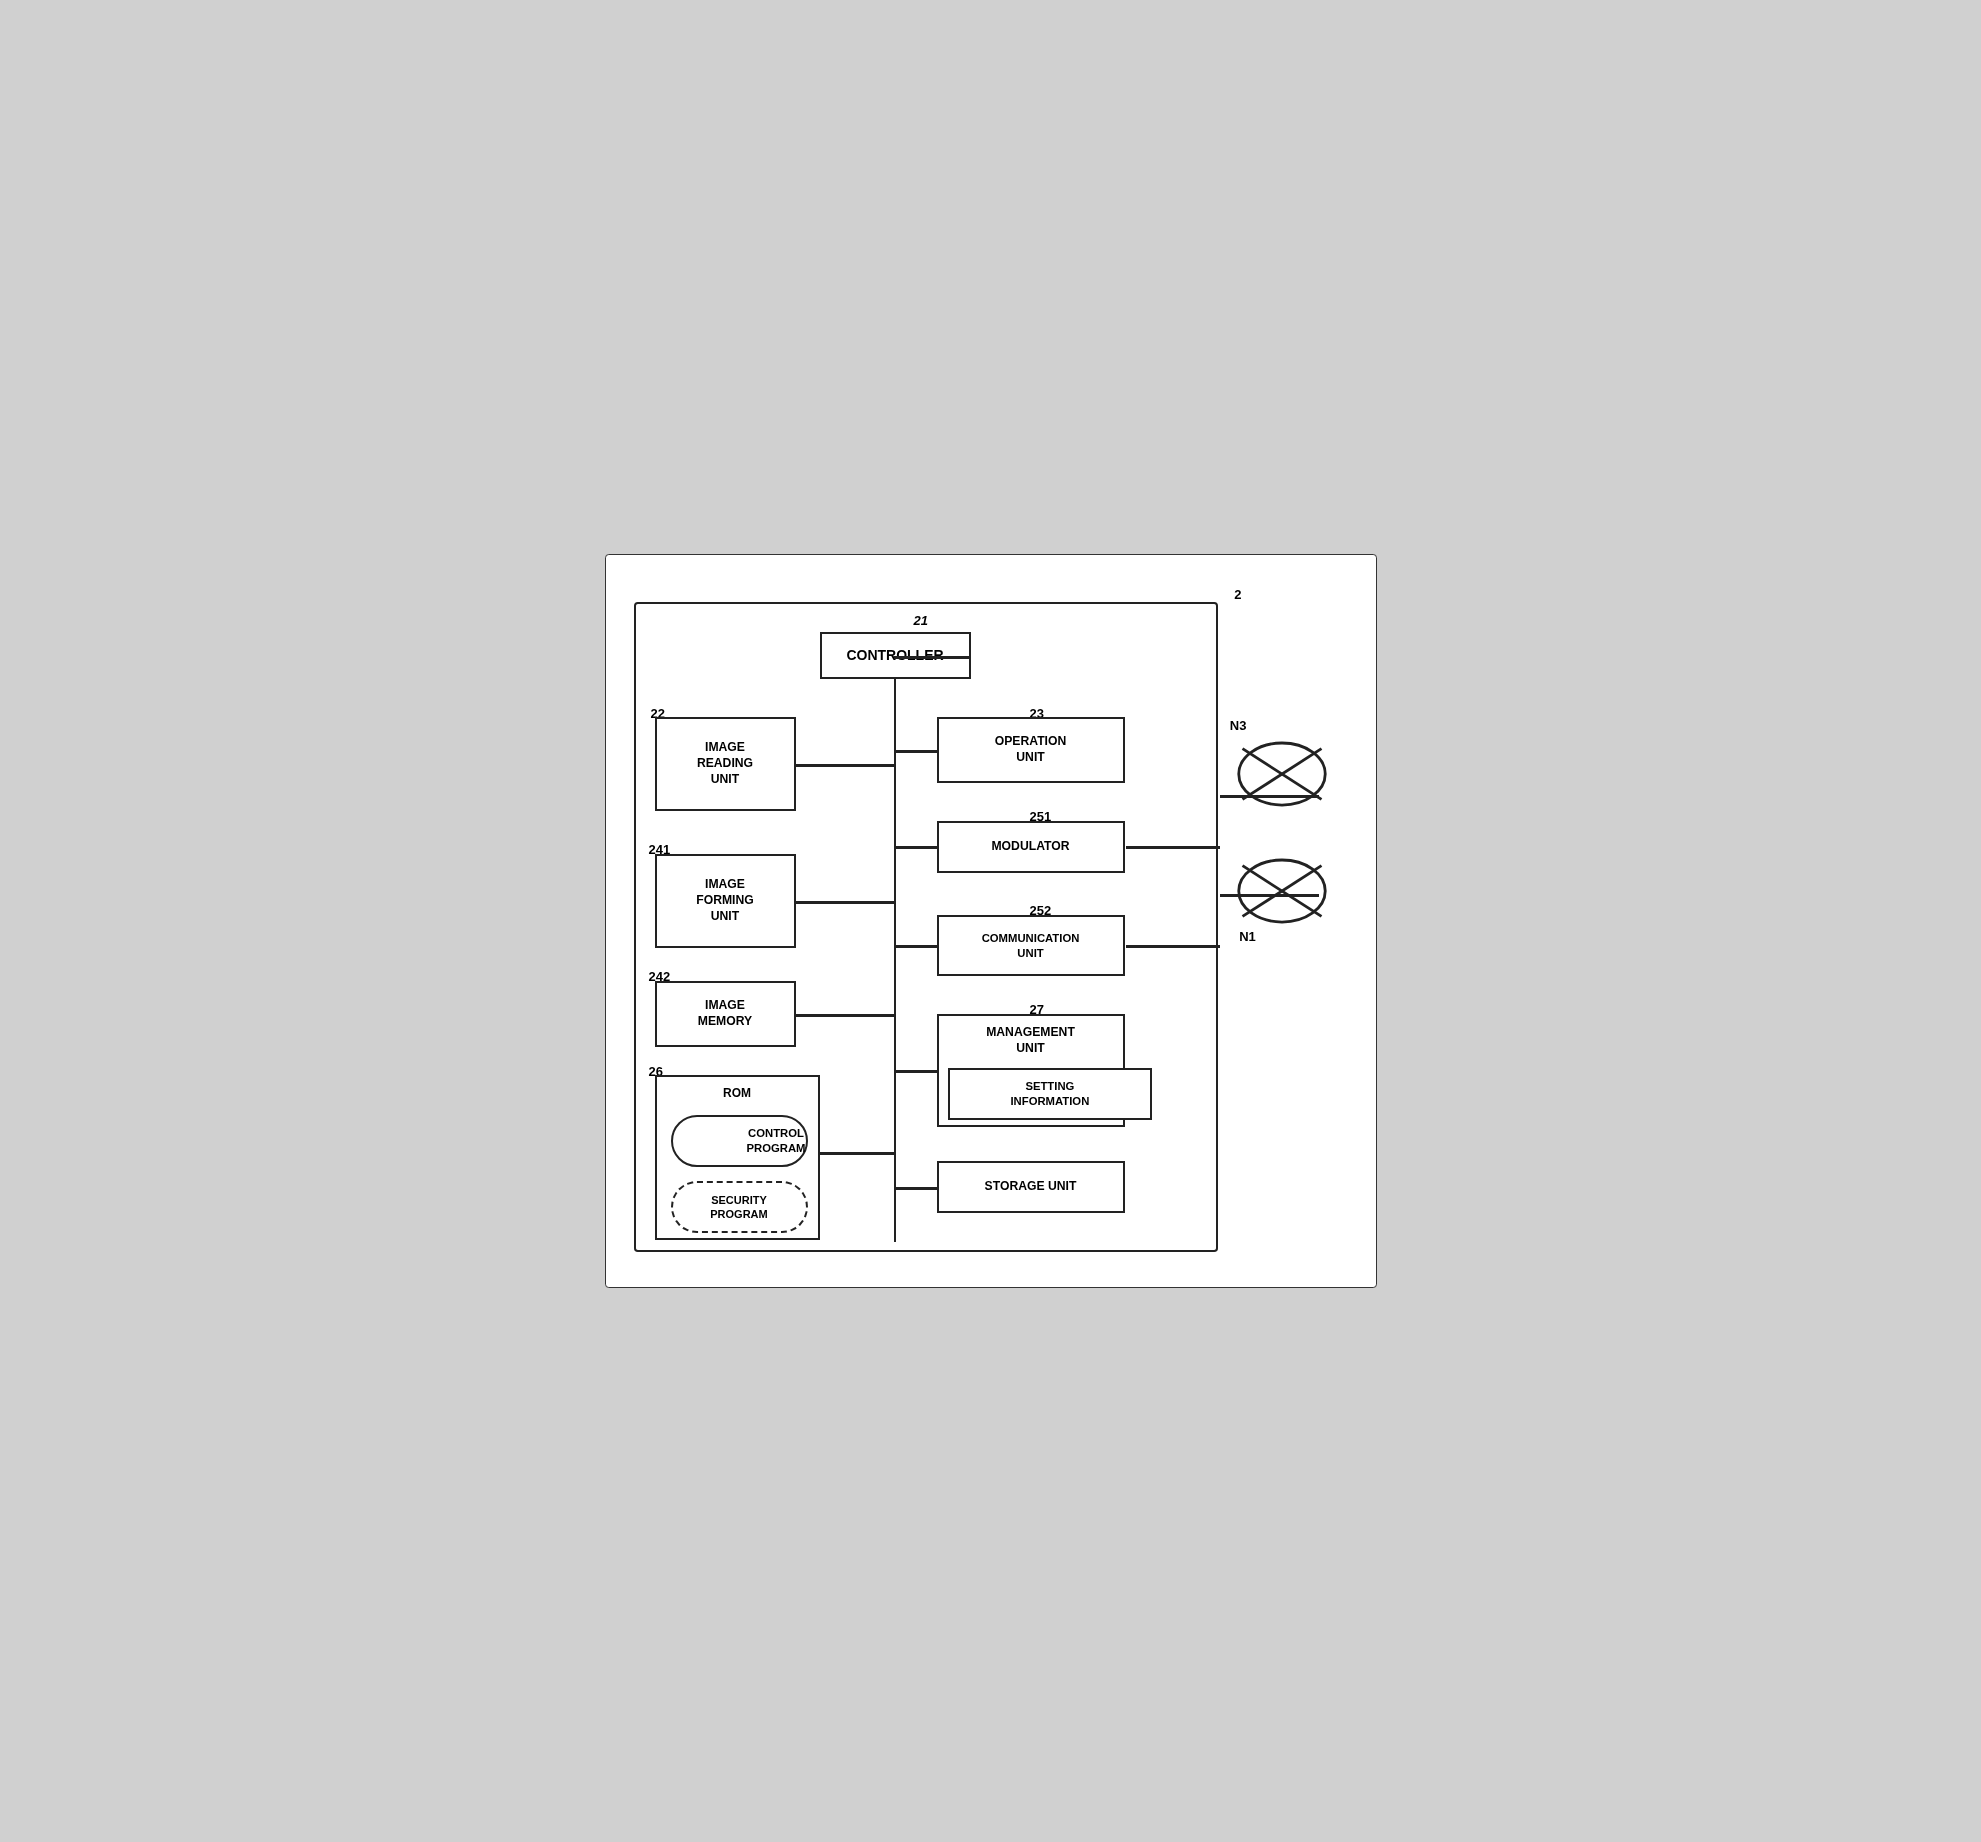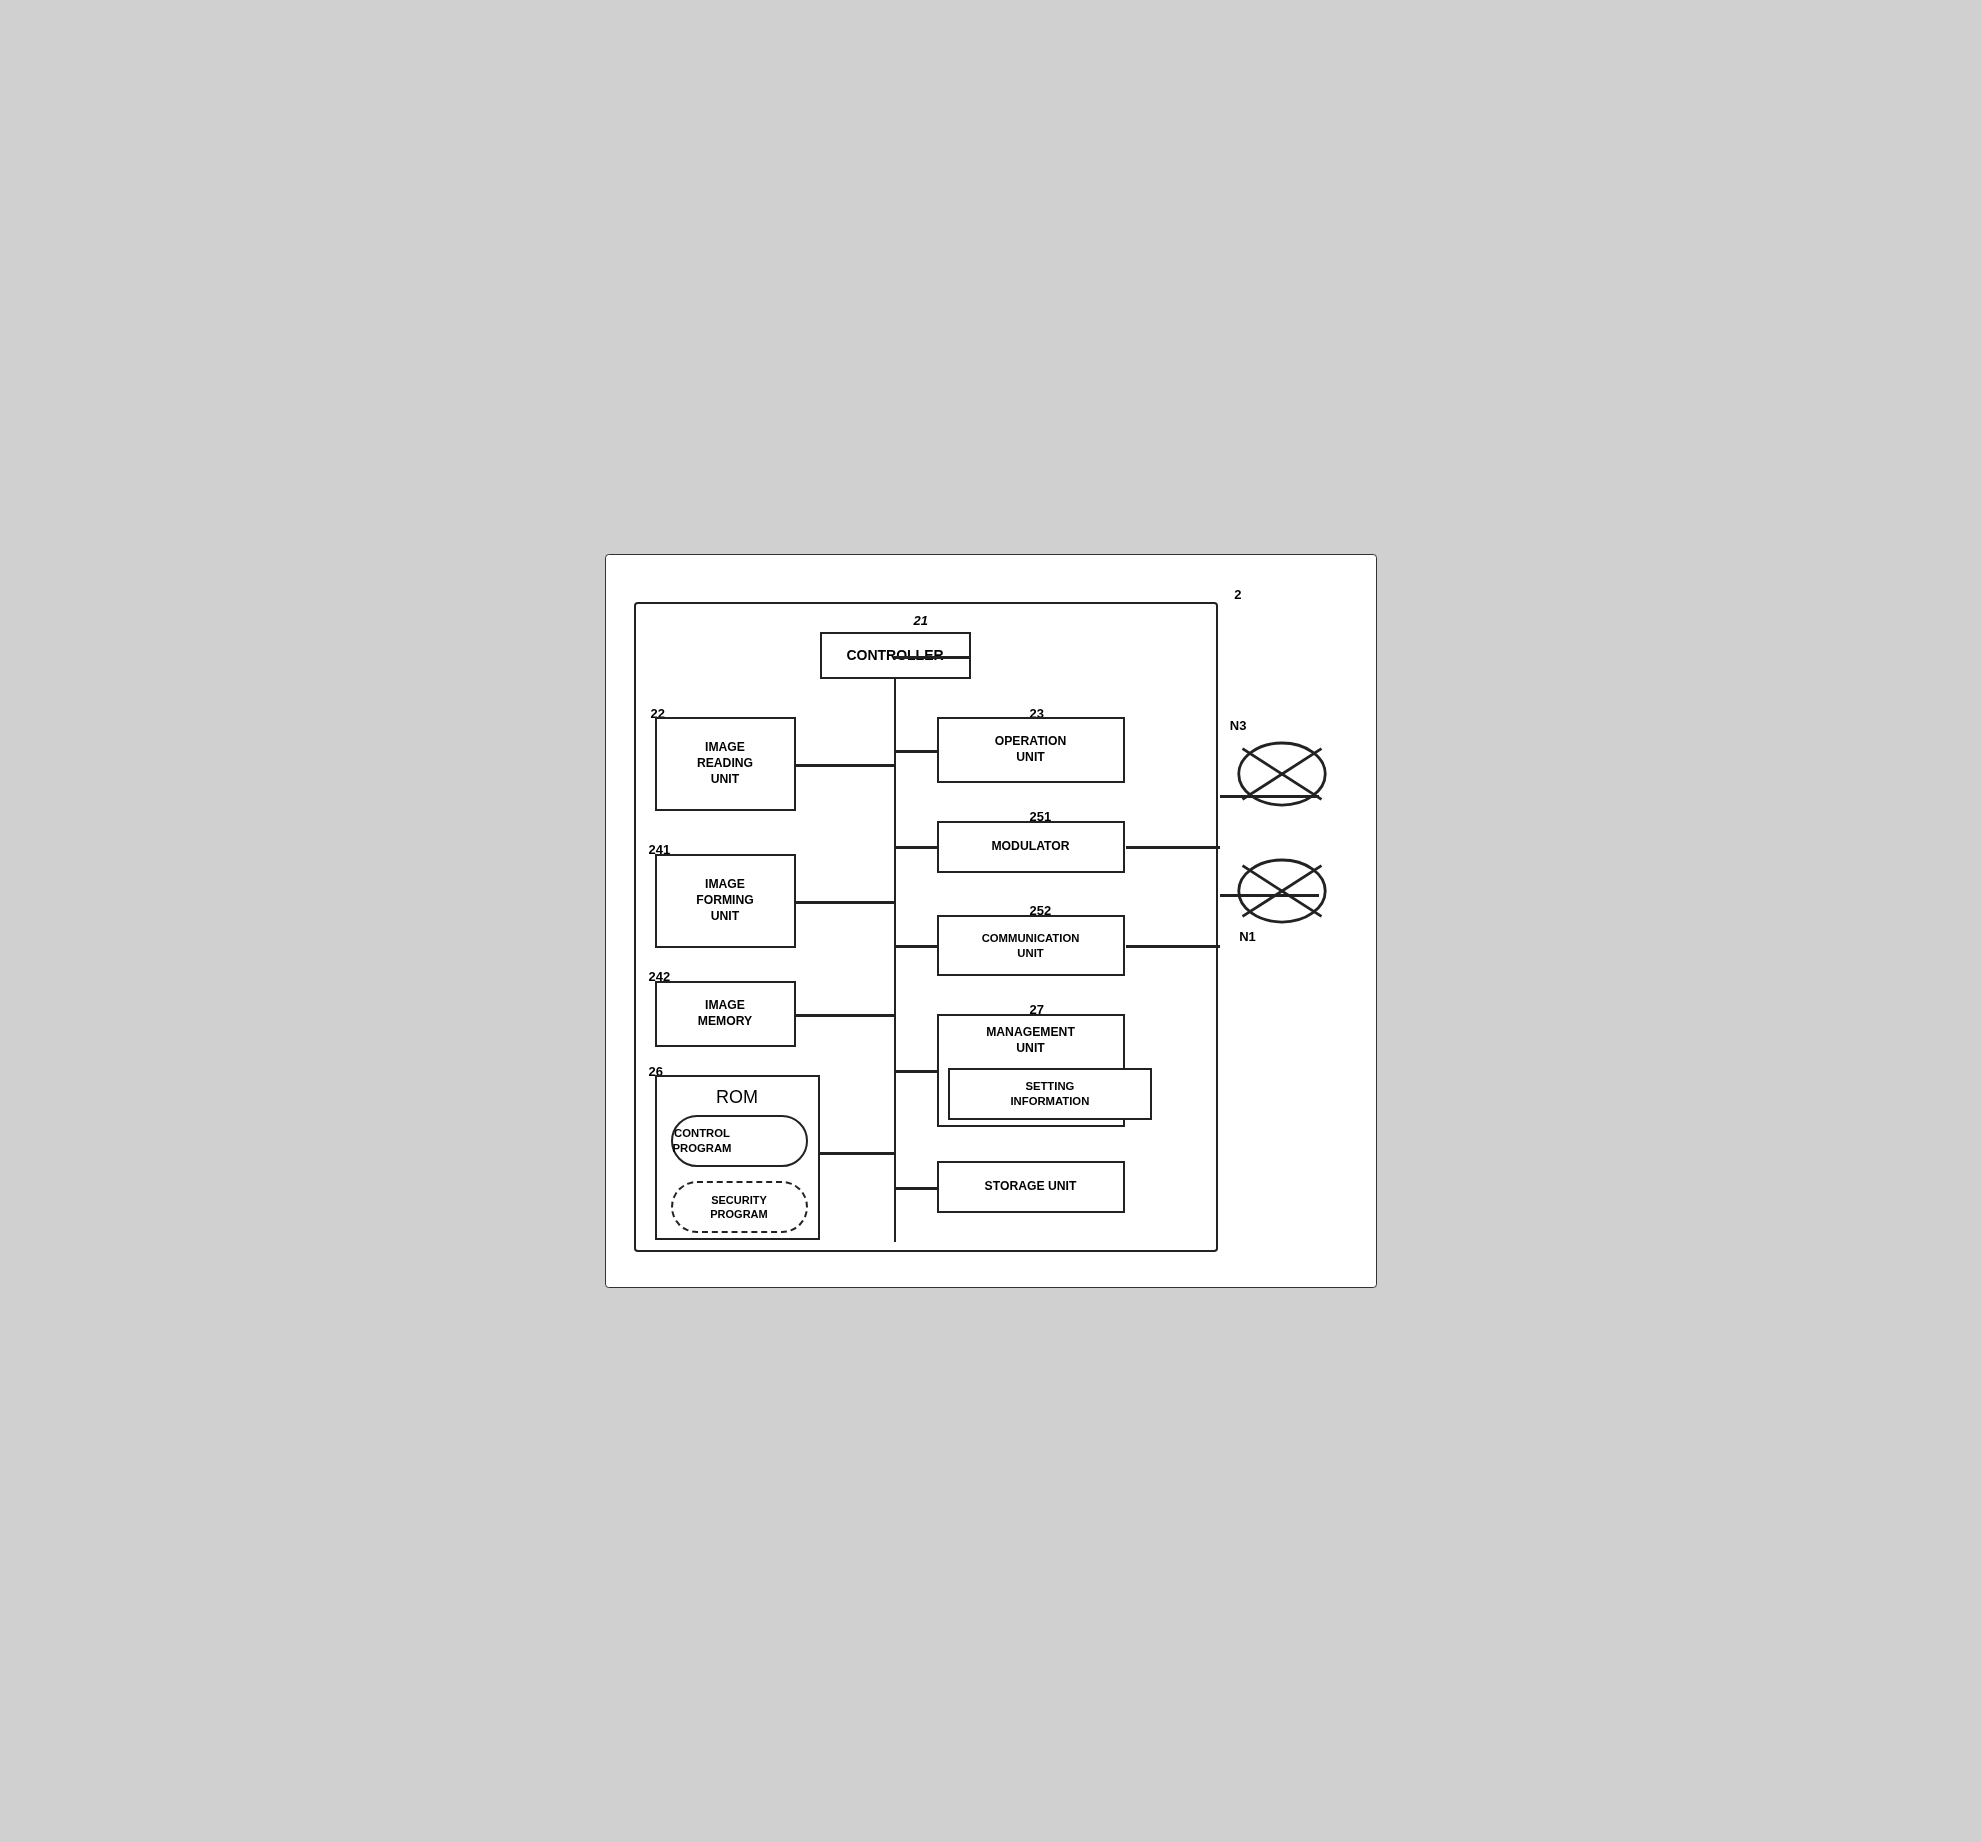--- a/index.html
+++ b/index.html
@@ -82,21 +82,21 @@
       position: absolute;
       left: 14px;
       top: 38px;
       width: 137px;
       height: 52px;
       border: 2.4px solid #222;
       border-radius: 26px;
       background: white;
       display: flex;
       align-items: center;
-      justify-content: flex-start;
+      justify-content: flex-end;
       text-align: center;
       font-size: 11.3px;
       font-weight: bold;
       line-height: 1.3;
     }
     .security-program-box {
       position: absolute;
       left: 14px;
       top: 104px;
       width: 137px;
@@ -217,21 +217,21 @@
 
     <div class="block image-memory-box">
       <span>IMAGE<br>MEMORY</span>
     </div>
 
     <div class="hline" style="left:160px; top:410px; width:98px;"></div>
 
     <span class="ref" style="left:13px; top:460px;">26</span>
 
     <div class="block rom-box">
-      <span style="position:absolute; top:9.4px; left:50%; transform:translateX(-50%); font-size:18px; font-weight:normal;">ROM</span>
+      <span style="position:absolute; top:9.4px; left:50%; transform:translateX(-50%); font-size:12px; font-weight:bold;">ROM</span>
 
       <div class="control-program-box">
         <span>CONTROL<br>PROGRAM</span>
       </div>
 
       <div class="security-program-box">
         <span>SECURITY<br>PROGRAM</span>
       </div>
     </div>
 

